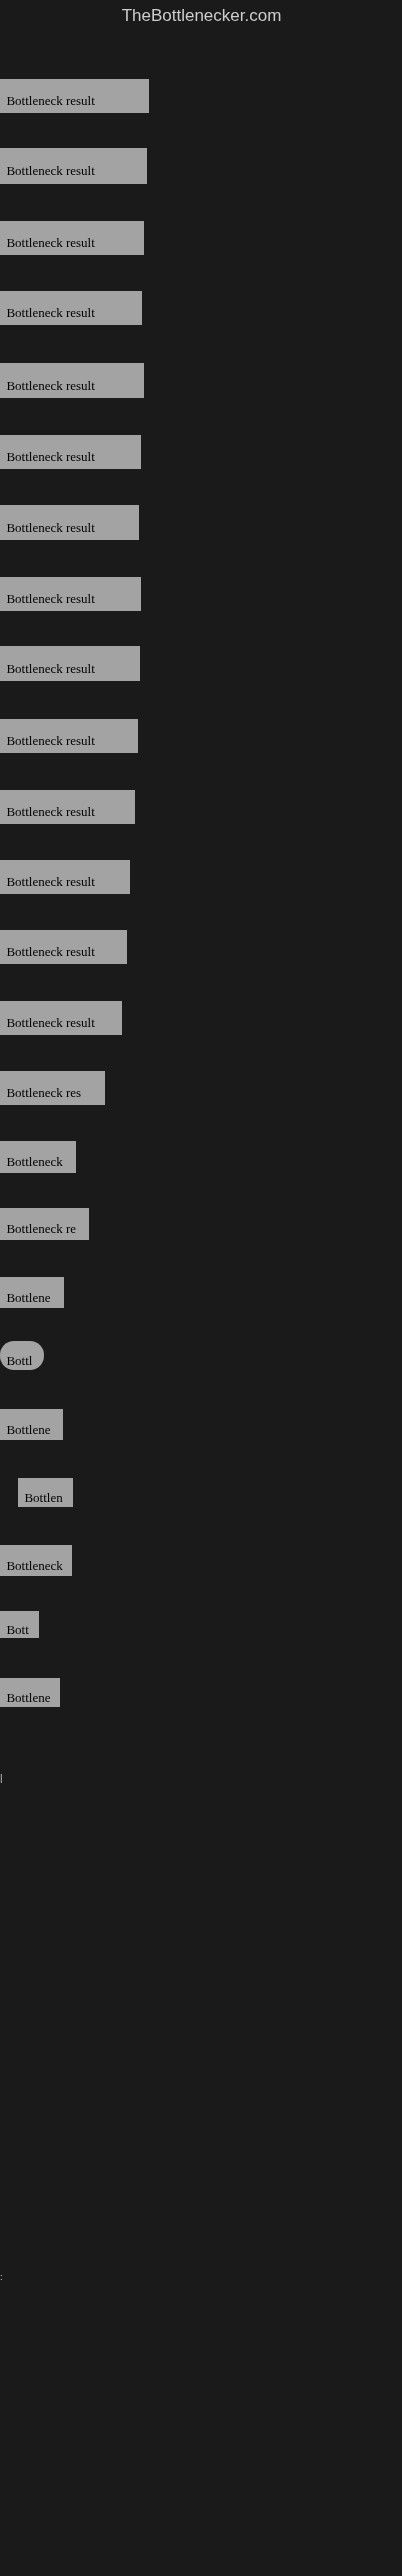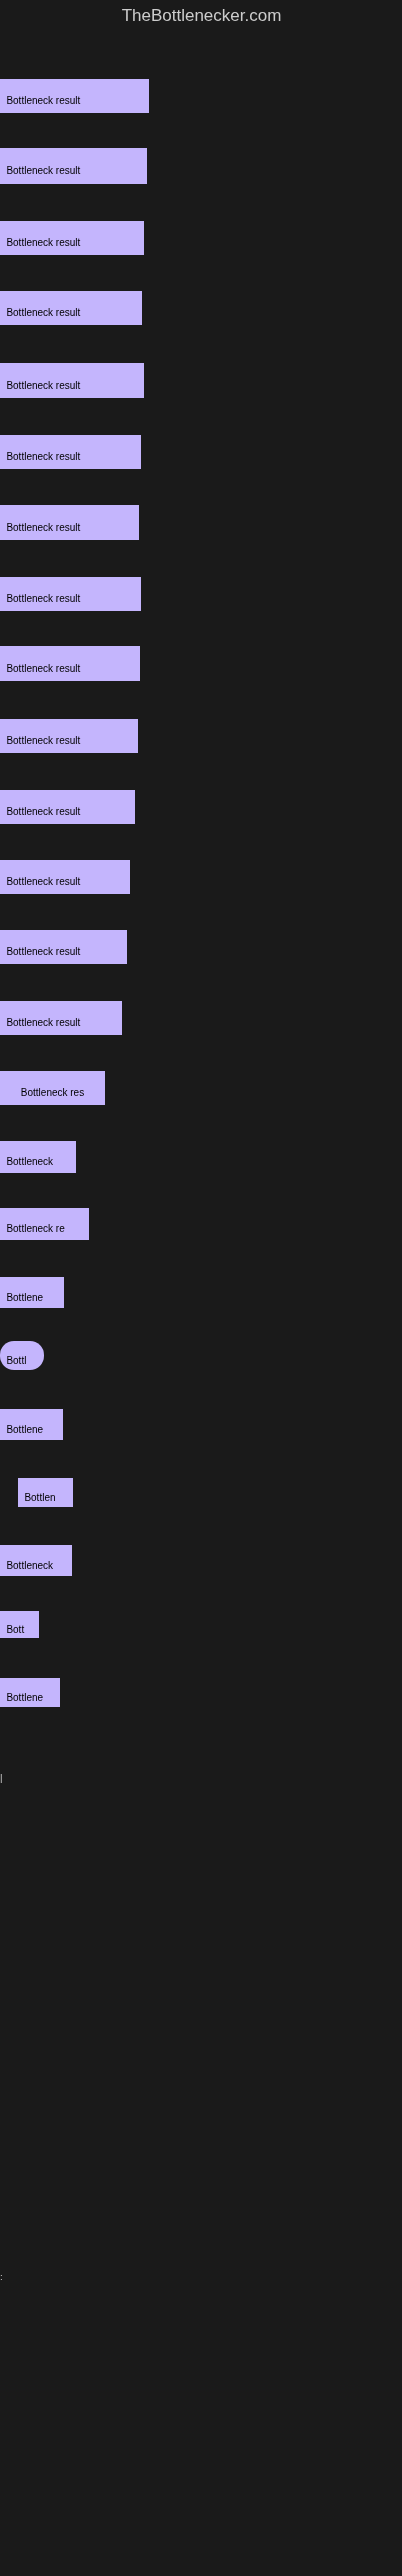--- a/index.html
+++ b/index.html
@@ -20,27 +20,28 @@
       text-align: center;
       color: #cccccc;
       font-size: 17px;
       padding: 6.4px 0;
       background-color: #1a1a1a;
     }
 
     .bottleneck-item {
       position: absolute;
       left: 0;
-      background-color: #c4b5fd;
+      background-color: #a3a3a3;
       color: #000;
-      font-size: 10px;
+      font-size: 13px;
       font-weight: normal;
       padding: 4.8px 6.4px;
       white-space: nowrap;
       overflow: hidden;
+      font-family: Liberation Serif, serif;
     }
 
     .small-marker {
       position: absolute;
       left: 0;
       color: #cccccc;
       font-size: 9.7px;
     }
   </style>
 </head>
@@ -56,21 +57,21 @@
     <div class="bottleneck-item" style="top: 314px; width: 144px; height: 35px; line-height: 35px;">Bottleneck result</div>
     <div class="bottleneck-item" style="top: 386px; width: 141px; height: 34px; line-height: 34px;">Bottleneck result</div>
     <div class="bottleneck-item" style="top: 456px; width: 139px; height: 35px; line-height: 35px;">Bottleneck result</div>
     <div class="bottleneck-item" style="top: 528px; width: 141px; height: 34px; line-height: 34px;">Bottleneck result</div>
     <div class="bottleneck-item" style="top: 597px; width: 140px; height: 35px; line-height: 35px;">Bottleneck result</div>
     <div class="bottleneck-item" style="top: 670px; width: 138px; height: 34px; line-height: 34px;">Bottleneck result</div>
     <div class="bottleneck-item" style="top: 741px; width: 135px; height: 34px; line-height: 34px;">Bottleneck result</div>
     <div class="bottleneck-item" style="top: 811px; width: 130px; height: 34px; line-height: 34px;">Bottleneck result</div>
     <div class="bottleneck-item" style="top: 881px; width: 127px; height: 34px; line-height: 34px;">Bottleneck result</div>
     <div class="bottleneck-item" style="top: 952px; width: 122px; height: 34px; line-height: 34px;">Bottleneck result</div>
-    <div class="bottleneck-item" style="top: 1022px; width: 105px; height: 34px; line-height: 34px; text-align: center;">Bottleneck res</div>
+    <div class="bottleneck-item" style="top: 1022px; width: 105px; height: 34px; line-height: 34px;">Bottleneck res</div>
     <div class="bottleneck-item" style="top: 1092px; width: 76px; height: 32px; line-height: 32px;">Bottleneck</div>
     <div class="bottleneck-item" style="top: 1159px; width: 89px; height: 32px; line-height: 32px;">Bottleneck re</div>
     <div class="bottleneck-item" style="top: 1228px; width: 64px; height: 31px; line-height: 31px;">Bottlene</div>
     <div class="bottleneck-item" style="top: 1292px; width: 44px; height: 29px; line-height: 29px; border-radius: 14px;">Bottl</div>
     <div class="bottleneck-item" style="top: 1360px; width: 63px; height: 31px; line-height: 31px;">Bottlene</div>
     <div class="bottleneck-item" style="top: 1429px; width: 55px; height: 29px; line-height: 29px; margin-left: 18px;">Bottlen</div>
     <div class="bottleneck-item" style="top: 1496px; width: 72px; height: 31px; line-height: 31px;">Bottleneck</div>
     <div class="bottleneck-item" style="top: 1562px; width: 39px; height: 27px; line-height: 27px;">Bott</div>
     <div class="bottleneck-item" style="top: 1629px; width: 60px; height: 29px; line-height: 29px;">Bottlene</div>
     <div class="small-marker" style="top: 1723px;">|</div>

